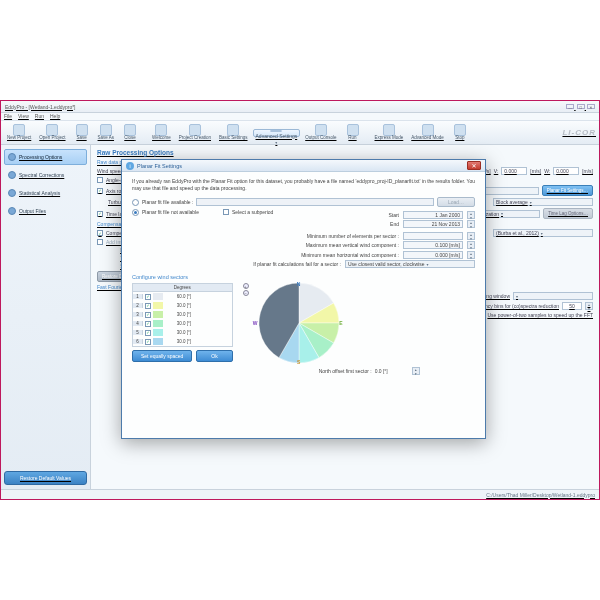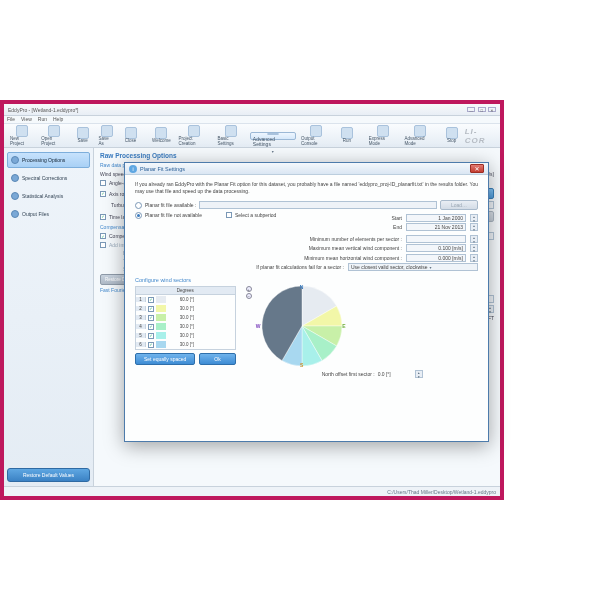--- a/index.html
+++ b/index.html
@@ -1,17 +1,17 @@
 <!DOCTYPE html>
 <html><head>
 <meta charset="utf-8">
 <style>
   * { box-sizing: border-box; margin: 0; padding: 0; font-family: "Segoe UI", Tahoma, sans-serif; }
   body { background: #fff; width: 600px; height: 600px; overflow: hidden; position: relative;}
-  .canvas { position: absolute; top: 100px; left: 0; width: 504px; height: 400px; background:#f5f9fc; border:4px solid #be185d;}
+  .canvas { position: absolute; top: 100px; left: 0; width: 600px; height: 400px; background:#f5f9fc; border:1px solid #be185d;text-decoration:underline;}
   .titlebar { height:12px; background: linear-gradient(#f7f9fb,#e8eef5); border-bottom:1px solid #c8d2dc; font-size:5px; padding:1px 4px; color:#555; display:flex; justify-content:space-between; align-items:center;}
   .titlebar .winbtns span{ display:inline-block; width:8px; height:5px; border:1px solid #aac; margin-left:1px; font-size:4px; text-align:center;}
   .menubar { height:8px; font-size:5px; color:#555; padding:0 3px; display:flex; gap:6px; border-bottom:1px solid #dbe3ec;}
   .toolbar { height:24px; background:linear-gradient(#fafcfe,#e4ecf4); border-bottom:1px solid #c8d2dc; display:flex; align-items:center; gap:2px; padding:0 3px;}
   .tbtn { display:flex; flex-direction:column; align-items:center; font-size:4.5px; color:#456; padding:1px 2px; border:1px solid transparent; border-radius:2px; line-height:1.1; min-width:22px;}
   .tbtn .ic{ width:12px; height:12px; background:#cfe0f0; border:1px solid #a9c2dc; border-radius:2px;}
   .tbtn.sel{ border-color:#9bb8d6; background:linear-gradient(#eef6ff,#d6e8fa);}
   .brand{ margin-left:auto; font-size:8px; font-style:italic; font-weight:bold; color:#b6bcc4; letter-spacing:1px;}
   .body{ display:flex; height:calc(100% - 54px);}
   .sidebar{ width:90px; background:linear-gradient(#eef4fa,#e4ecf4); border-right:1px solid #c8d2dc; padding:4px 3px; display:flex; flex-direction:column; gap:2px;}

